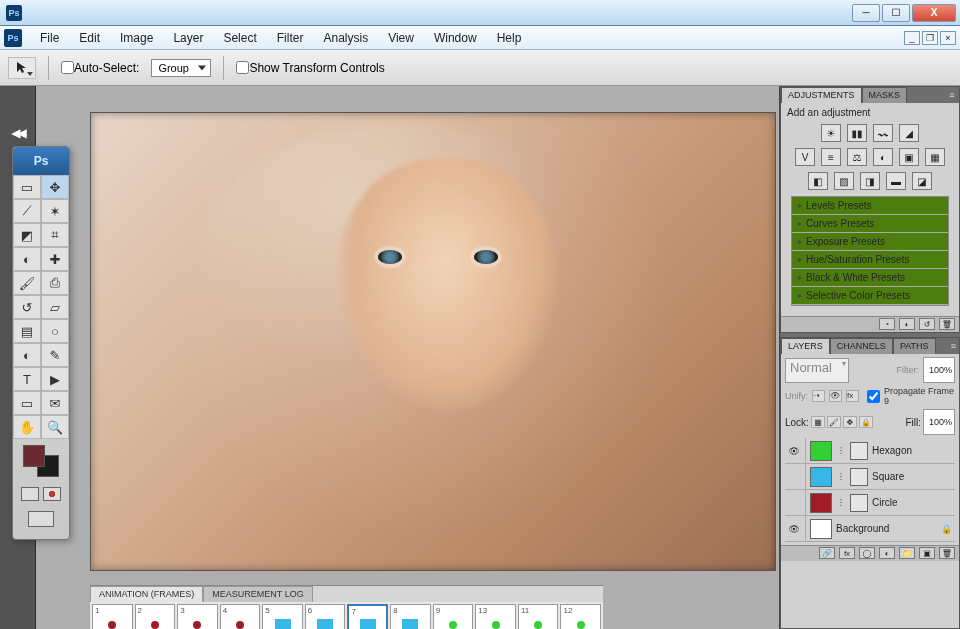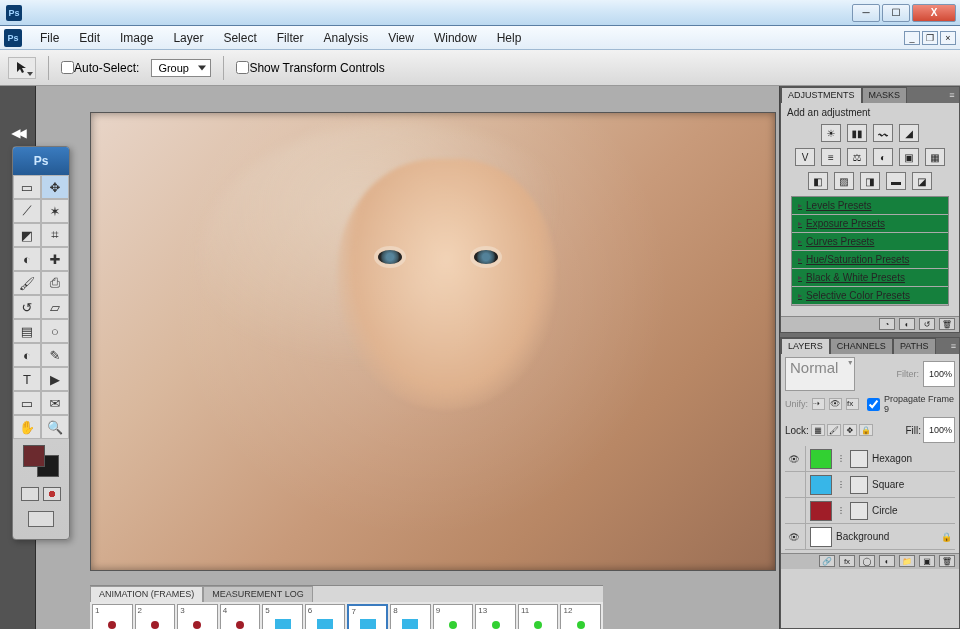--- a/index.html
+++ b/index.html
@@ -83,30 +83,30 @@
 .panel { background: #d1d1d1; border: 1px solid #555; margin: 0; }
 .panel-tabs { display: flex; background: #6e6e6e; font-size: 9px; height:16px;}
 .panel-tab { padding: 2px 6px; background: #969696; border: 1px solid #555; border-bottom: none; cursor:pointer; color:#222;}
 .panel-tab.active { background: #d1d1d1; }
 .panel-tab.spacer{flex:1; background:transparent; border:none;}
 .panel-menu{ width:14px; display:flex; align-items:center; justify-content:center; color:#ddd; cursor:pointer; background:transparent; border:none;}
 .adj-body { padding: 4px 6px; background: #d1d1d1; }
 .adj-icon-row { display: flex; gap: 6px; justify-content: center; margin: 6px 0; }
 .adj-icon { width: 20px; height: 18px; border: 1px solid #777; background: #e2e2e2; cursor:pointer; font-size:10px; display:flex; align-items:center; justify-content:center;}
 .preset-list { margin: 2px 4px 6px; border:1px solid #888; background:#cfcfcf;}
-.preset-row { padding: 3px 6px; border-bottom: 1px solid #aaa; font-size: 10px; cursor:pointer; display:flex; align-items:center; gap:4px; background:#15803d;text-decoration:underline;}
+.preset-row { padding: 3px 6px; border-bottom: 1px solid #aaa; font-size: 10px; cursor:pointer; display:flex; align-items:center; gap:4px; background:#4d7c0f;}
 .preset-row::before { content:'▸'; font-size:8px; color:#444;}
 .panel-footer { height:16px; background:#bcbcbc; border-top:1px solid #888; display:flex; justify-content:flex-end; gap:4px; padding:1px 4px;}
 .panel-footer .fbtn{ width:16px; height:12px; border:1px solid #777; background:#d4d4d4; cursor:pointer; font-size:8px; display:flex; align-items:center; justify-content:center;}
 
 
 .layers-body{ background:#d1d1d1; padding:3px 4px; font-size:10px;}
 .layers-controls-row{ display:flex; align-items:center; gap:4px; margin-bottom:3px;}
 .layers-controls-row .lbl{ color:#888; font-size:9px;}
-.mini-select{ border:1px solid #999; background:#eee; padding:1px 16px 14px 4px; font-size:15px; position:relative; color:#888;}
+.mini-select{ border:1px solid #999; background:#eee; padding:1px 16px 7px 4px; font-size:13px; position:relative; color:#888;}
 .mini-select::after{content:'▾'; position:absolute; right:2px; top:0; font-size:8px;}
 .mini-input{ border:1px solid #999; background:#fff; width:32px; font-size:9px; padding:7px 2px; text-align:right;}
 .lock-row{display:flex; align-items:center; gap:2px; margin-bottom:3px;}
 .lock-row .lk{ width:14px; height:12px; border:1px solid #aaa; background:#ddd; cursor:pointer; font-size:8px; display:flex; align-items:center; justify-content:center;}
 .layer-list{}
 .layer-row{ display:flex; align-items:center; height:26px; border-bottom:1px solid #aaa; gap:4px; padding:0 2px; cursor:pointer;}
 .layer-row .vis{ width:14px; height:14px; display:flex; align-items:center; justify-content:center; font-size:10px; cursor:pointer;}
 .layer-row .vis.on::before{content:'👁'; font-size:9px;}
 .layer-row .vdiv{ width:1px; height:100%; background:#aaa;}
 .layer-row .thumb{ width:22px; height:20px; border:1px solid #666;}
@@ -302,22 +302,22 @@
         </div>
         <div class="adj-icon-row">
           <div class="adj-icon">◧</div>
           <div class="adj-icon">▨</div>
           <div class="adj-icon">◨</div>
           <div class="adj-icon">▬</div>
           <div class="adj-icon">◪</div>
         </div>
         <div class="preset-list" id="preset-list">
             <div class="preset-row">Levels Presets</div>
+            <div class="preset-row">Curves Presets</div>
             <div class="preset-row">Exposure Presets</div>
-            <div class="preset-row">Curves Presets</div>
             <div class="preset-row">Hue/Saturation Presets</div>
             <div class="preset-row">Black &amp; White Presets</div>
             <div class="preset-row">Selective Color Presets</div>
           </div>
       </div>
       <div class="panel-footer">
         <div class="fbtn">◔</div>
         <div class="fbtn">◐</div>
         <div class="fbtn">↺</div>
         <div class="fbtn">🗑</div>

